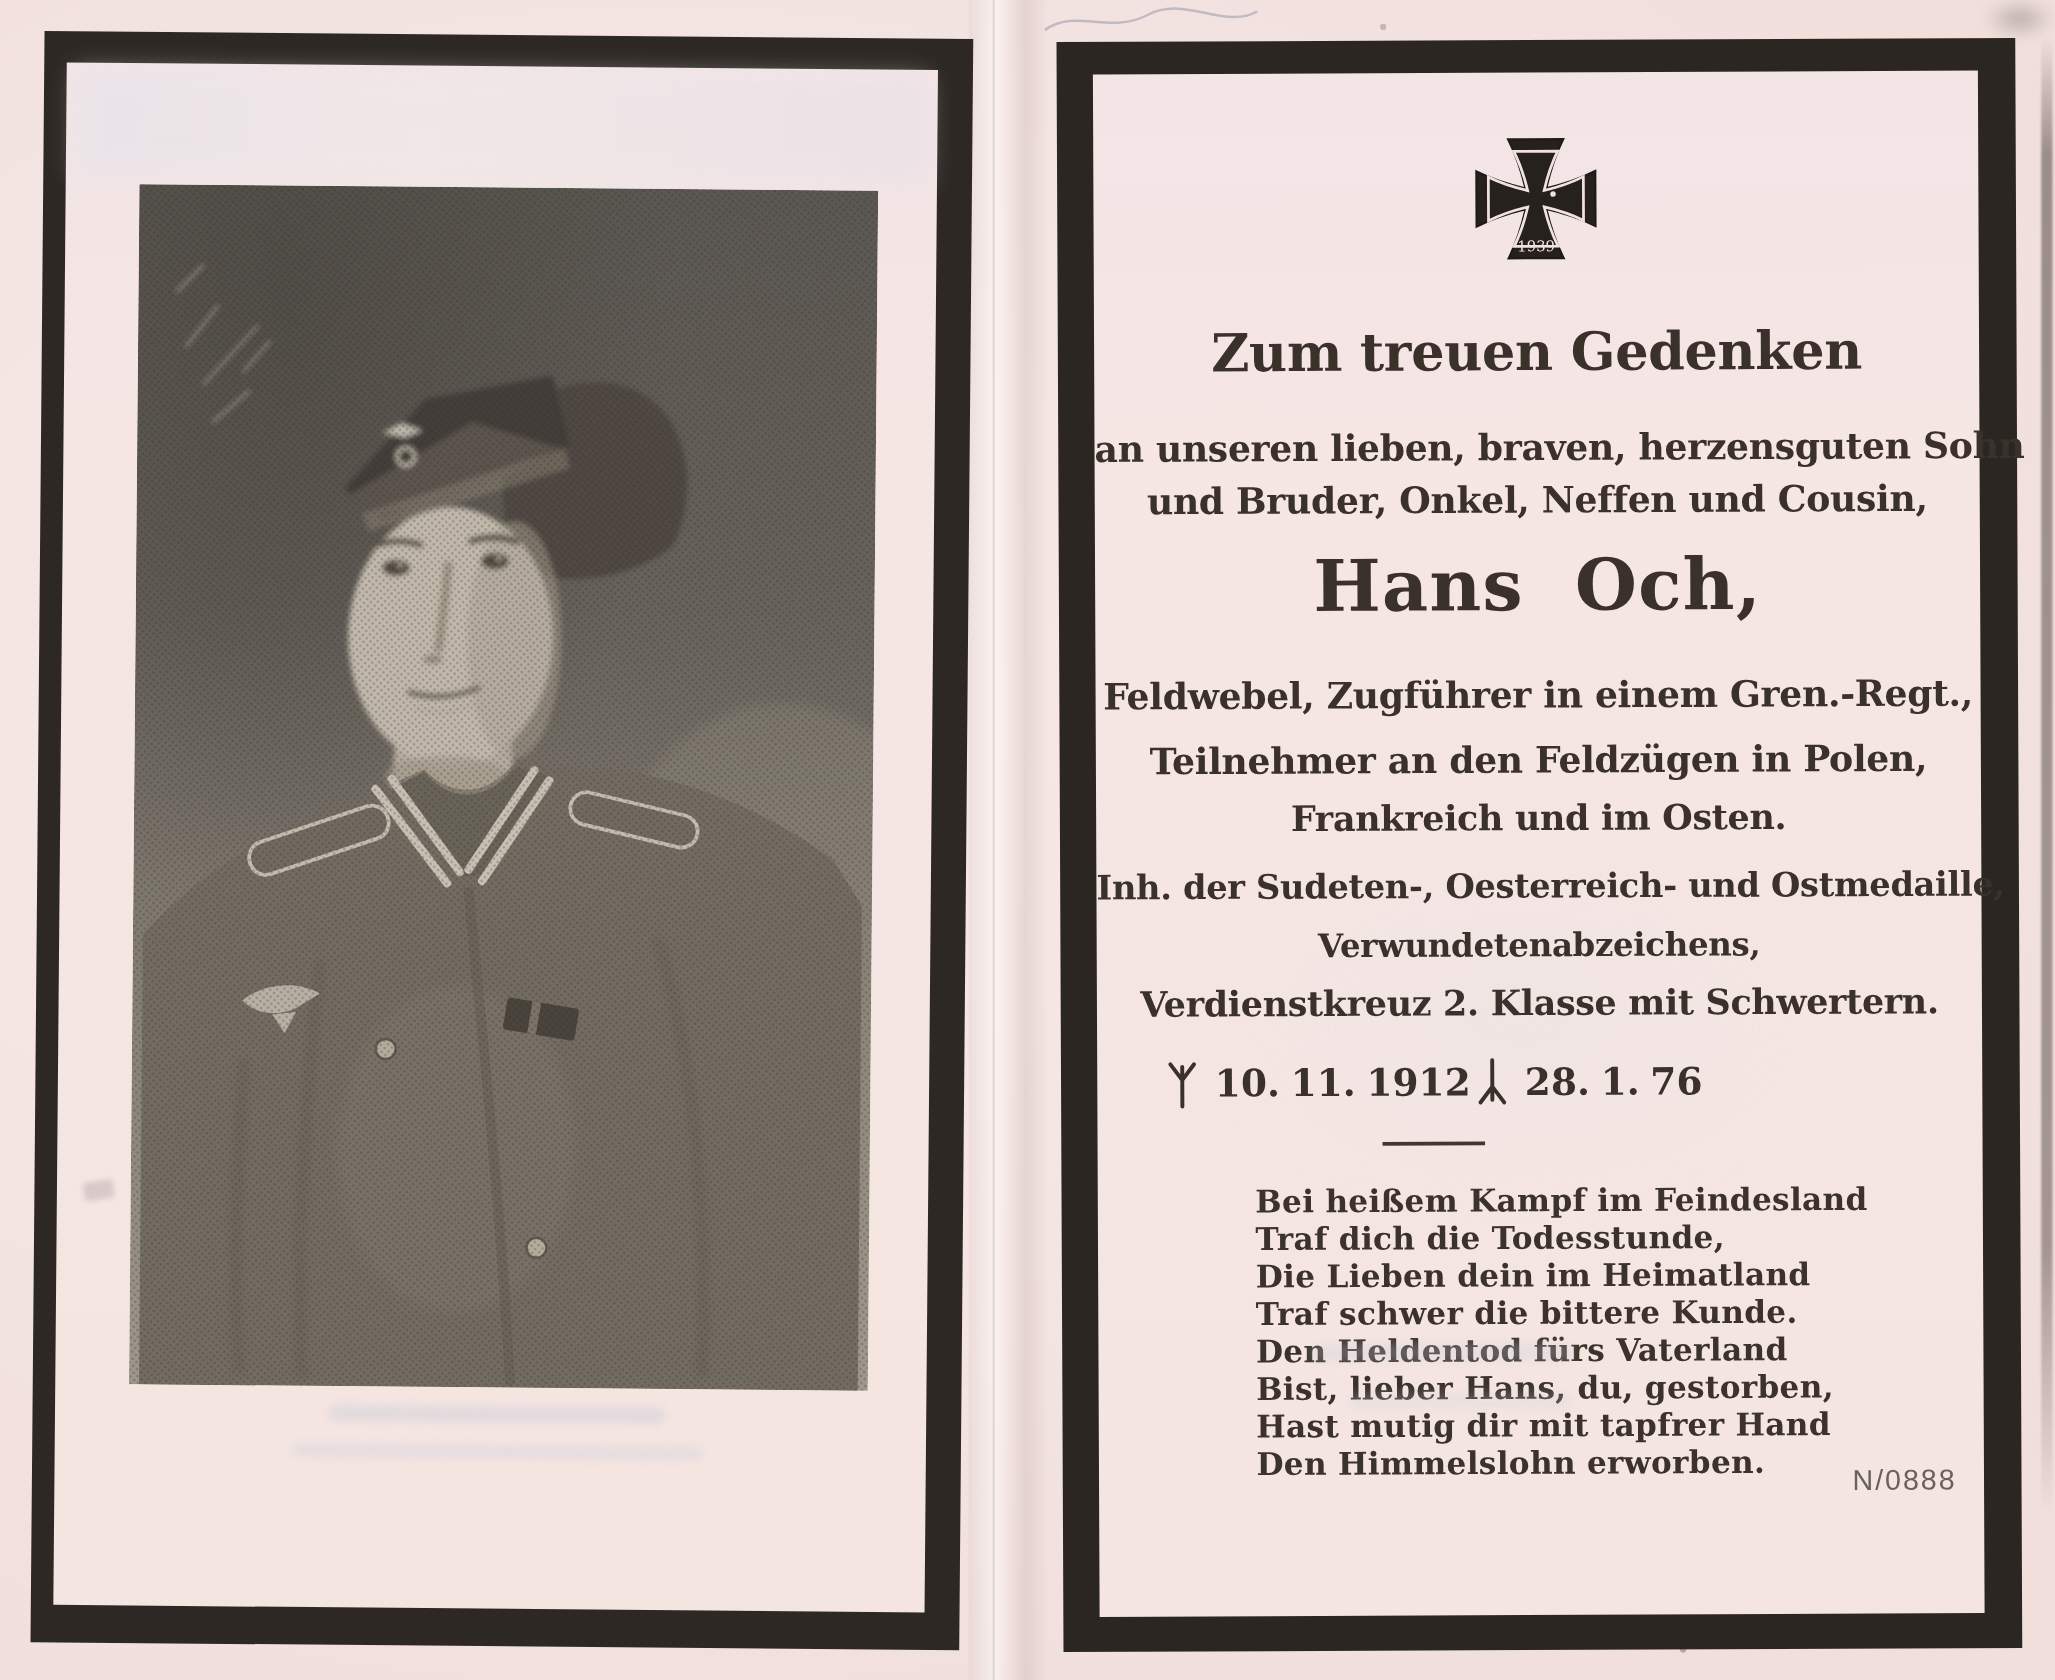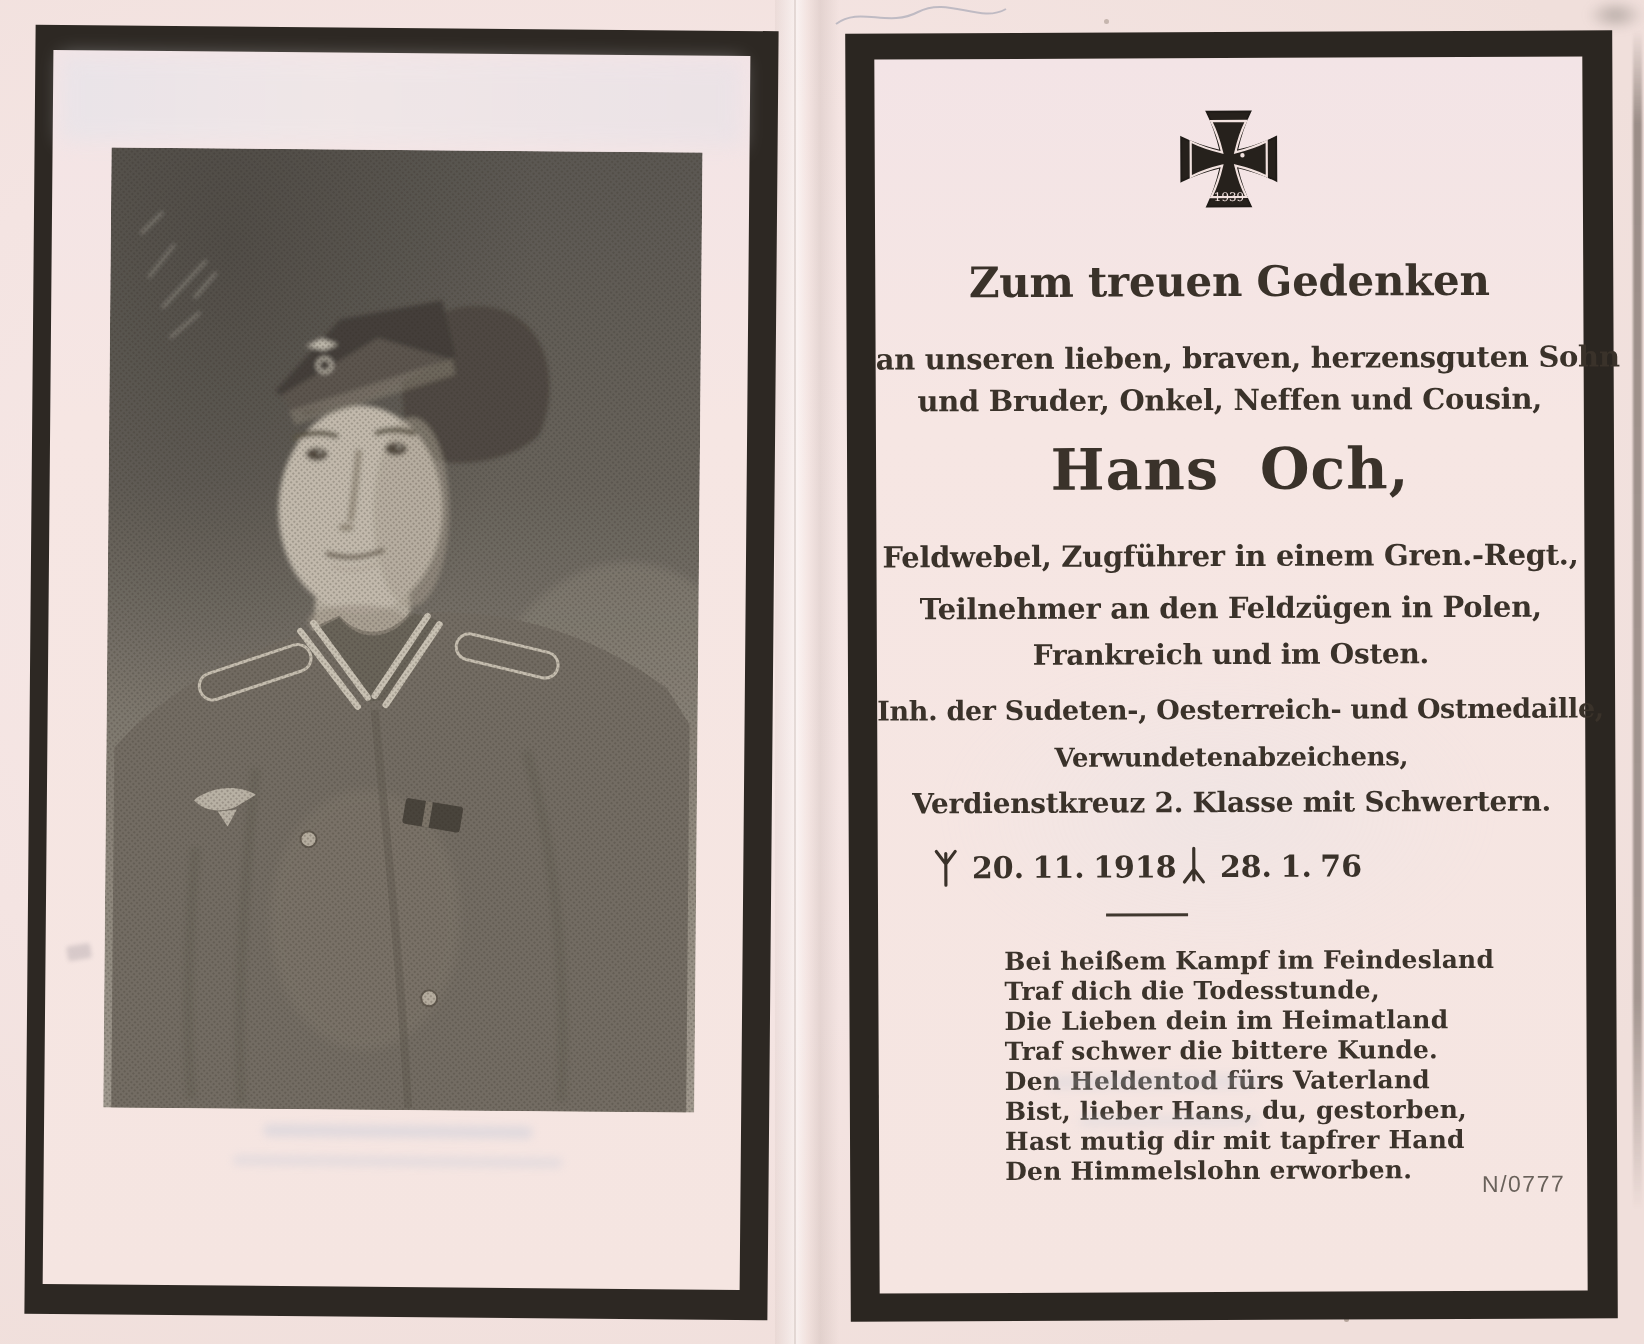--- a/index.html
+++ b/index.html
@@ -227,21 +227,21 @@
     <p class="line camp2">Frankreich und im Osten.</p>
     <p class="line aw1">Inh. der Sudeten-, Oesterreich- und Ostmedaille,</p>
     <p class="line aw2">Verwundetenabzeichens,</p>
     <p class="line aw3">Verdienstkreuz 2. Klasse mit Schwertern.</p>
 
     <div class="dates">
       <span class="date birth">
         <svg class="rune" width="26" height="40" viewBox="0 0 24 38">
           <path d="M12 36 V6 M12 16 L3 4 M12 16 L21 4" fill="none" stroke="#3a322a" stroke-width="3" stroke-linecap="round"></path>
         </svg>
-        <span>20. 11. 1918</span>
+        <span>10. 11. 1912</span>
       </span>
       <span class="date death">
         <svg class="rune" width="26" height="40" viewBox="0 0 24 38">
           <path d="M12 2 V32 M12 22 L3 34 M12 22 L21 34" fill="none" stroke="#3a322a" stroke-width="3" stroke-linecap="round"></path>
         </svg>
         <span>28. 1. 76</span>
       </span>
     </div>
 
     <div class="rule"></div>
@@ -253,15 +253,15 @@
       <p>Traf schwer die bittere Kunde.</p>
       <p>Den Heldentod fürs Vaterland</p>
       <p>Bist, lieber Hans, du, gestorben,</p>
       <p>Hast mutig dir mit tapfrer Hand</p>
       <p>Den Himmelslohn erworben.</p>
     </div>
 
     <div class="gp gp1"></div>
     <div class="gp gp2"></div>
 
-    <div class="code">N/0777</div>
+    <div class="code">N/0888</div>
   </section>
 </div>
 
 </body></html>

